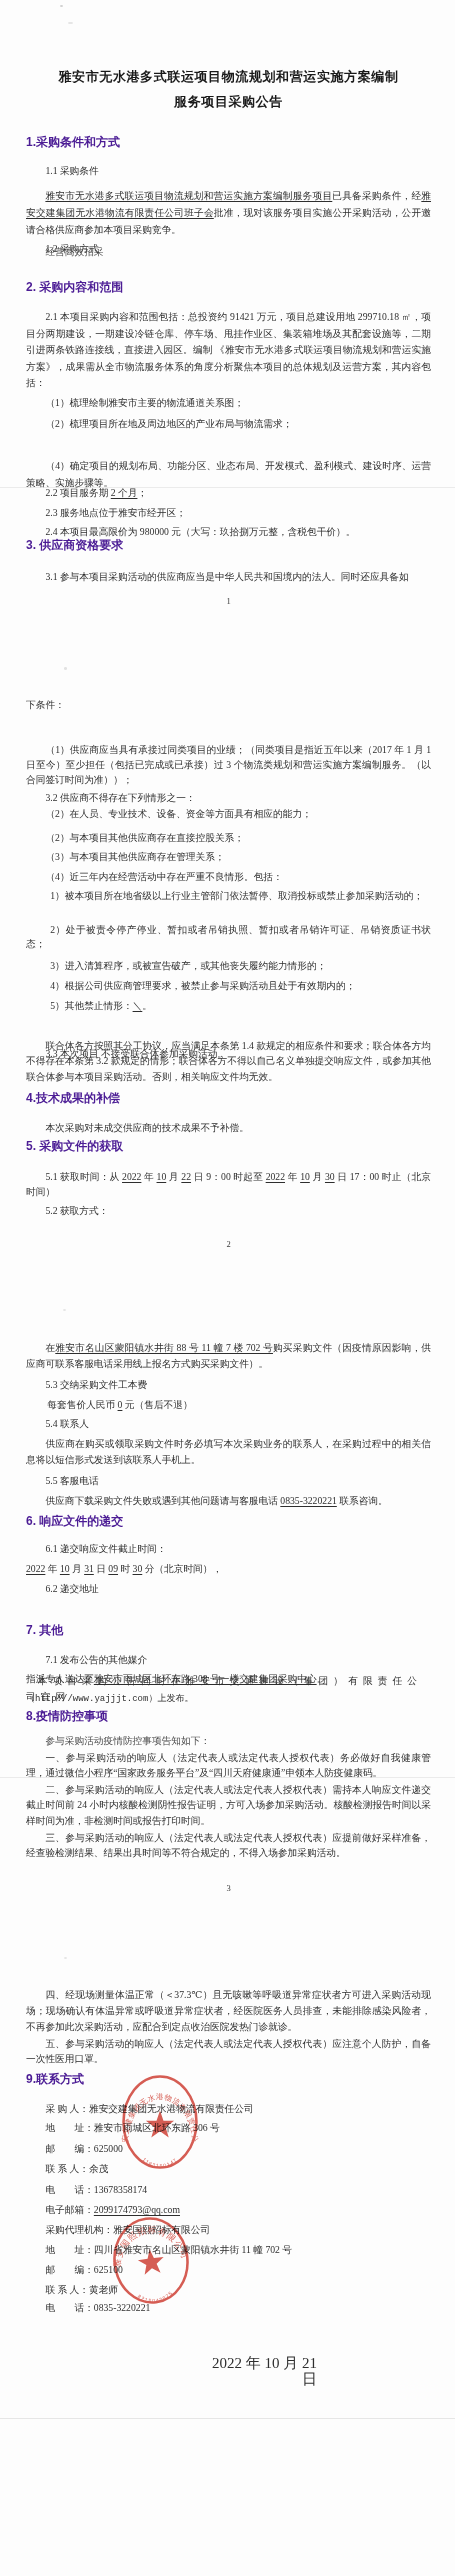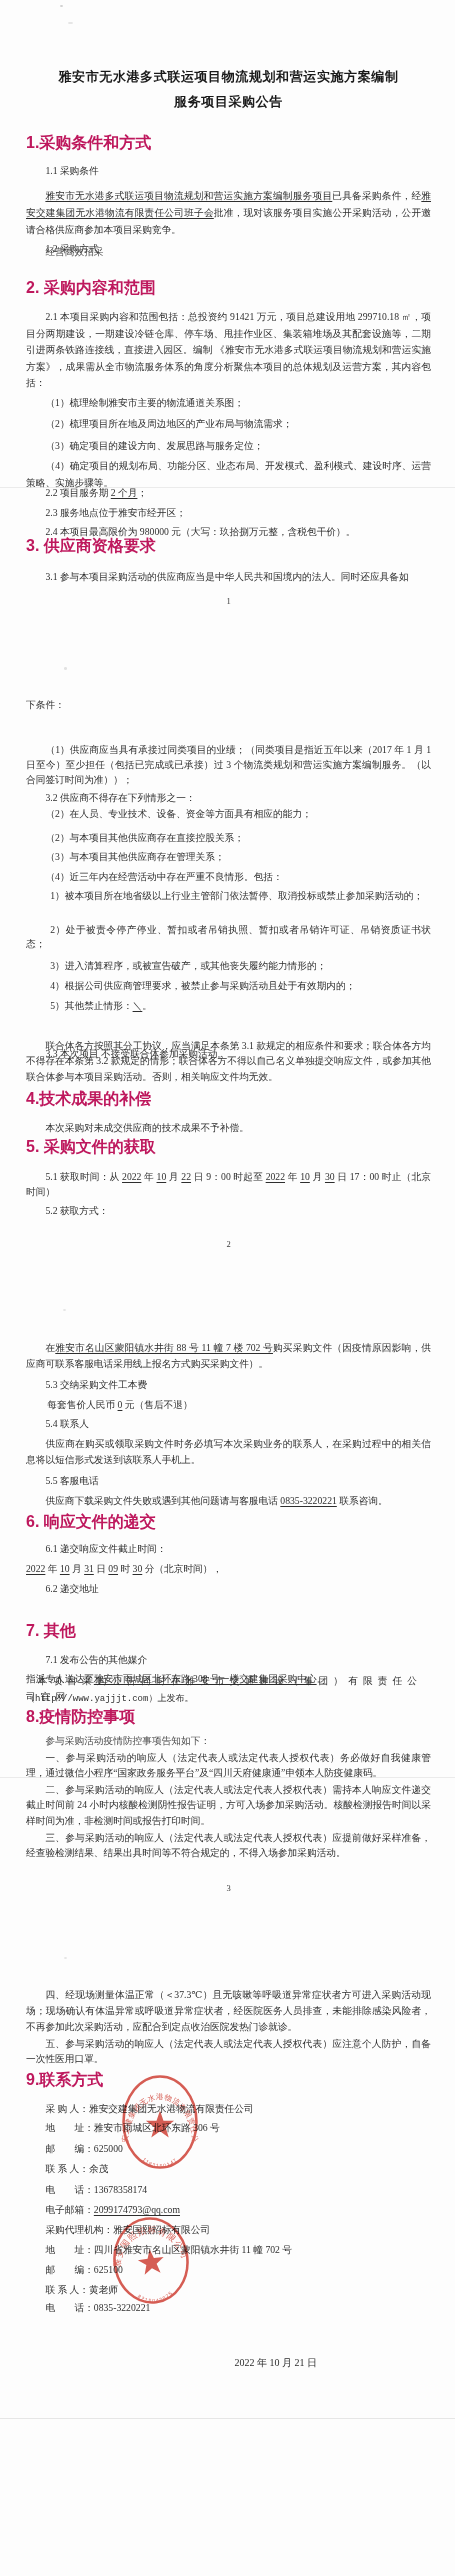--- a/index.html
+++ b/index.html
@@ -13,33 +13,33 @@
   }
   .blk{
     position:absolute;left:26px;width:405px;
     font-size:9.7px;line-height:16px;
     text-align:justify;
     color:#2e2e2e;
   }
   .ind{text-indent:2em;}
   .h{
     font-family:"Liberation Sans","DejaVu Sans",sans-serif;
-    font-weight:bold;font-size:16px;color:#be185d;
+    font-weight:bold;font-size:12px;color:#4c1d95;
     text-align:left;line-height:17px;
   }
   .title{
     font-family:"Liberation Sans","DejaVu Sans",sans-serif;
     font-weight:bold;font-size:13px;color:#1a1a1a;
     text-align:center;line-height:25px;letter-spacing:0.6px;
   }
   .sub{text-indent:2em;text-align:left;}
   .u span.u, span.u, .u{ }
   span.u{text-decoration:underline;text-underline-offset:2.3px;text-decoration-thickness:0.6px;}
   .pagenum{text-align:center;font-size:8.5px;color:#3a3a3a;}
-  .datestamp{text-align:right;font-size:10px;color:#2e2e2e;}
+  .datestamp{text-align:right;font-size:15px;color:#2e2e2e;}
   .scanline{position:absolute;left:0;width:456px;height:1.1px;background:#ebebeb;}
   .speck{position:absolute;background:#b9b9b9;border-radius:50%;opacity:.65;}
   .wide{letter-spacing:5.1px;}
   .stamp{position:absolute;opacity:.82;mix-blend-mode:multiply;}
   .stamp text{font-family:"Liberation Sans","DejaVu Sans",sans-serif;}
 </style>
 </head>
 <body>
 
 <div id="canvas">
@@ -59,21 +59,20 @@
   <div class="blk h" style="top:134px;">1.采购条件和方式</div>
   <div class="blk sub" style="top:163px;">1.1 采购条件</div>
   <div class="blk ind" style="top:187px;line-height:17px;"><span class="u">雅安市无水港多式联运项目物流规划和营运实施方案编制服务项目</span><span>已具备采购条件，经</span><span class="u">雅安交建集团无水港物流有限责任公司班子会</span><span>批准，现对该服务项目实施公开采购活动，公开邀请合格供应商参加本项目采购竞争。</span></div>
   <div class="blk sub" style="top:241px;">1.2 采购方式</div>
   <div class="blk sub" style="top:244px;color:#4a4a4a;">经营高效招采</div>
 
   <div class="blk h" style="top:279px;">2. 采购内容和范围</div>
   <div class="blk ind" style="top:309px;line-height:16.5px;">2.1 本项目采购内容和范围包括：总投资约 91421 万元，项目总建设用地 299710.18 ㎡，项目分两期建设，一期建设冷链仓库、停车场、甩挂作业区、集装箱堆场及其配套设施等，二期引进两条铁路连接线，直接进入园区。编制 《雅安市无水港多式联运项目物流规划和营运实施方案》，成果需从全市物流服务体系的角度分析聚焦本项目的总体规划及运营方案，其内容包括：</div>
   <div class="blk ind" style="top:395px;">（1）梳理绘制雅安市主要的物流通道关系图；</div>
   <div class="blk ind" style="top:416px;">（2）梳理项目所在地及周边地区的产业布局与物流需求；</div>
-  <div class="blk ind" style="top:438px;">（3）确定项目的建设方向、发展思路与服务定位；</div>
   <div class="blk ind" style="top:458px;line-height:16.5px;">（4）确定项目的规划布局、功能分区、业态布局、开发模式、盈利模式、建设时序、运营策略、实施步骤等。</div>
   <div class="blk ind" style="top:485px;"><span>2.2 项目服务期 </span><span class="u">2 个月</span><span>；</span></div>
   <div class="blk ind" style="top:505px;">2.3 服务地点位于雅安市经开区；</div>
   <div class="blk ind" style="top:524px;">2.4 本项目最高限价为 980000 元（大写：玖拾捌万元整，含税包干价）。</div>
 
   <div class="blk h" style="top:537px;">3. 供应商资格要求</div>
   <div class="blk ind" style="top:569px;">3.1 参与本项目采购活动的供应商应当是中华人民共和国境内的法人。同时还应具备如</div>
   <div class="blk pagenum" style="top:593px;">1</div>
 
   <div class="blk" style="top:697px;text-align:left;">下条件：</div>
@@ -82,21 +81,21 @@
   <div class="blk sub" style="top:790px;">3.2 供应商不得存在下列情形之一：</div>
   <div class="blk ind" style="top:830px;">（2）与本项目其他供应商存在直接控股关系；</div>
   <div class="blk ind" style="top:849px;">（3）与本项目其他供应商存在管理关系；</div>
   <div class="blk ind" style="top:869px;">（4）近三年内在经营活动中存在严重不良情形。包括：</div>
   <div class="blk" style="top:889px;line-height:14.2px;text-indent:2.5em;">1）被本项目所在地省级以上行业主管部门依法暂停、取消投标或禁止参加采购活动的；</div>
   <div class="blk" style="top:923px;line-height:14.2px;text-indent:2.5em;">2）处于被责令停产停业、暂扣或者吊销执照、暂扣或者吊销许可证、吊销资质证书状态；</div>
   <div class="blk" style="top:958px;text-indent:2.5em;">3）进入清算程序，或被宣告破产，或其他丧失履约能力情形的；</div>
   <div class="blk" style="top:978px;text-indent:2.5em;">4）根据公司供应商管理要求，被禁止参与采购活动且处于有效期内的；</div>
   <div class="blk" style="top:998px;text-indent:2.5em;text-align:left;"><span>5）其他禁止情形：</span><span class="u">＼</span><span>。</span></div>
   <div class="blk sub" style="top:1018px;margin-top:28px;">3.3 本次项目 不接受联合体参加采购活动。</div>
-  <div class="blk ind" style="top:1038px;line-height:15.4px;">联合体各方按照其分工协议，应当满足本条第 3.1 款规定的相应条件和要求；联合体各方均不得存在本条第 3.2 款规定的情形；联合体各方不得以自己名义单独提交响应文件，或参加其他联合体参与本项目采购活动。否则，相关响应文件均无效。</div>
+  <div class="blk ind" style="top:1038px;line-height:15.4px;">联合体各方按照其分工协议，应当满足本条第 1.4 款规定的相应条件和要求；联合体各方均不得存在本条第 3.2 款规定的情形；联合体各方不得以自己名义单独提交响应文件，或参加其他联合体参与本项目采购活动。否则，相关响应文件均无效。</div>
 
   <div class="blk h" style="top:1090px;">4.技术成果的补偿</div>
   <div class="blk ind" style="top:1120px;">本次采购对未成交供应商的技术成果不予补偿。</div>
 
   <div class="blk h" style="top:1138px;">5. 采购文件的获取</div>
   <div class="blk ind" style="top:1169px;line-height:15px;"><span>5.1 获取时间：从 </span><span class="u">2022</span><span> 年 </span><span class="u">10</span><span> 月 </span><span class="u">22</span><span> 日 9：00 时起至 </span><span class="u">2022</span><span> 年 </span><span class="u">10</span><span> 月 </span><span class="u">30</span><span> 日 17：00 时止（北京时间）</span></div>
   <div class="blk sub" style="top:1203px;">5.2 获取方式：</div>
   <div class="blk pagenum" style="top:1236px;">2</div>
 
   <div class="blk ind" style="top:1340px;"><span>在</span><span class="u">雅安市名山区蒙阳镇水井街 88 号 11 幢 7 楼 702 号</span><span>购买采购文件（因疫情原因影响，供应商可联系客服电话采用线上报名方式购买采购文件）。</span></div>

